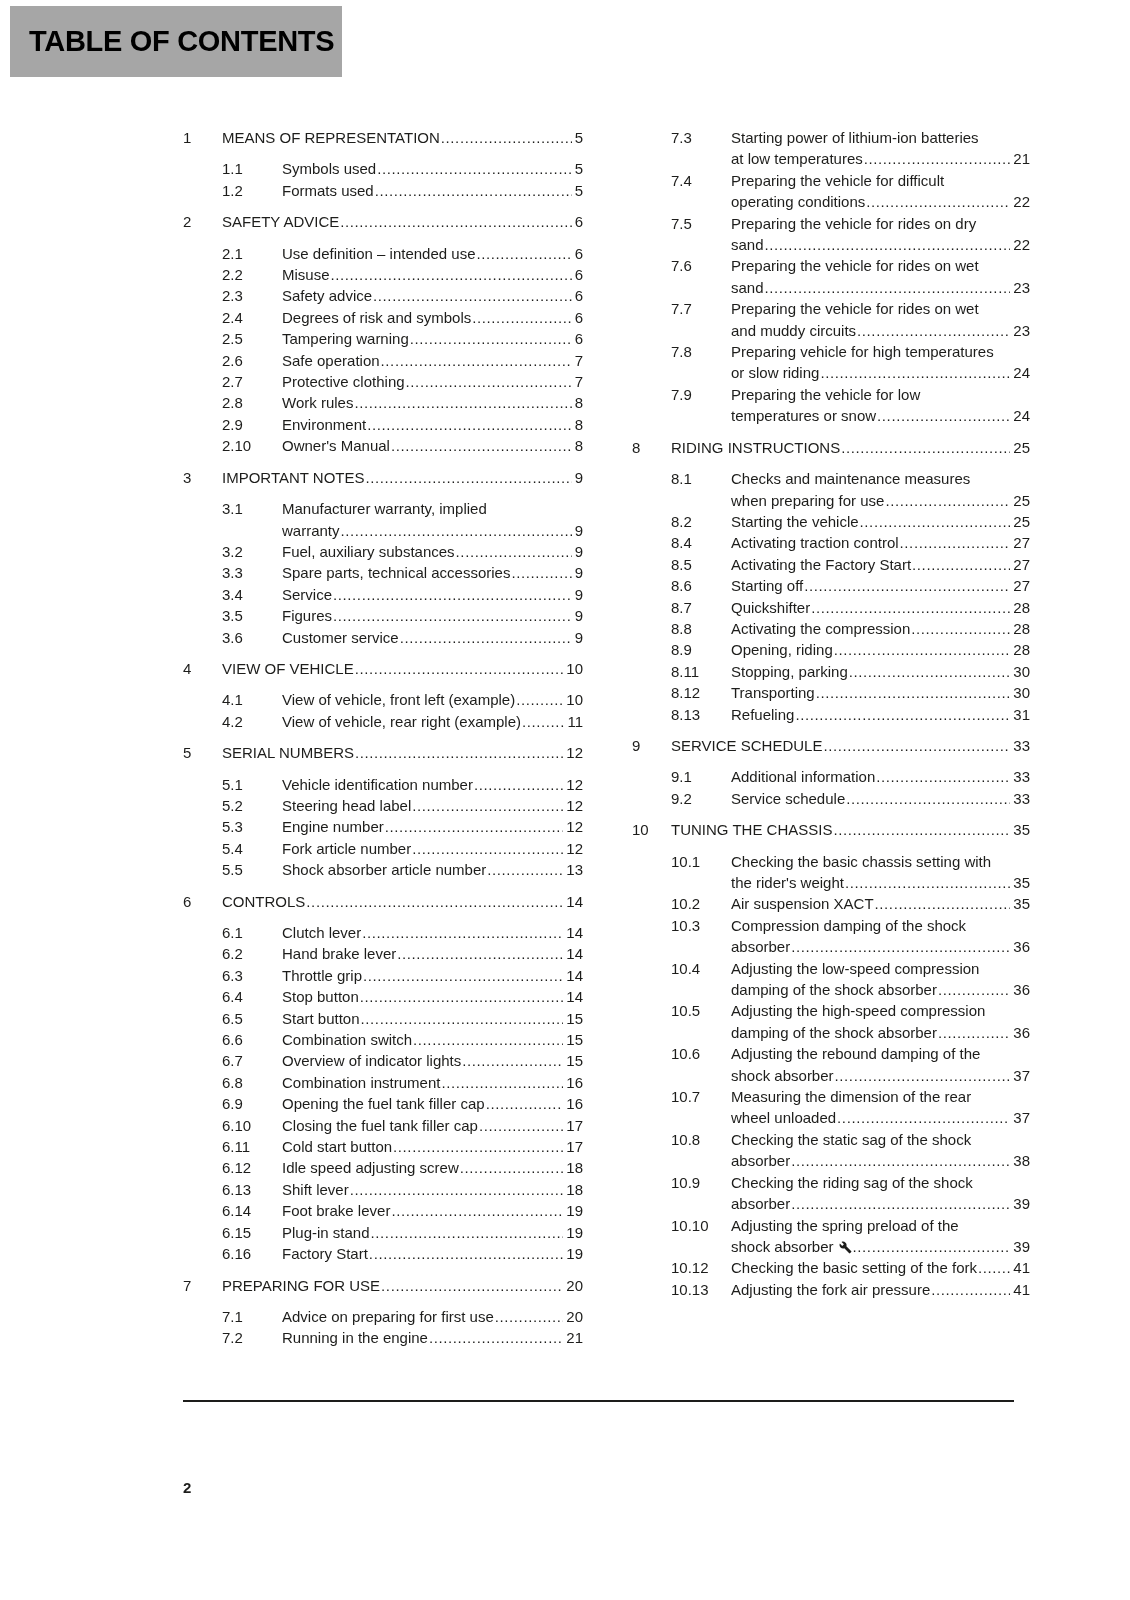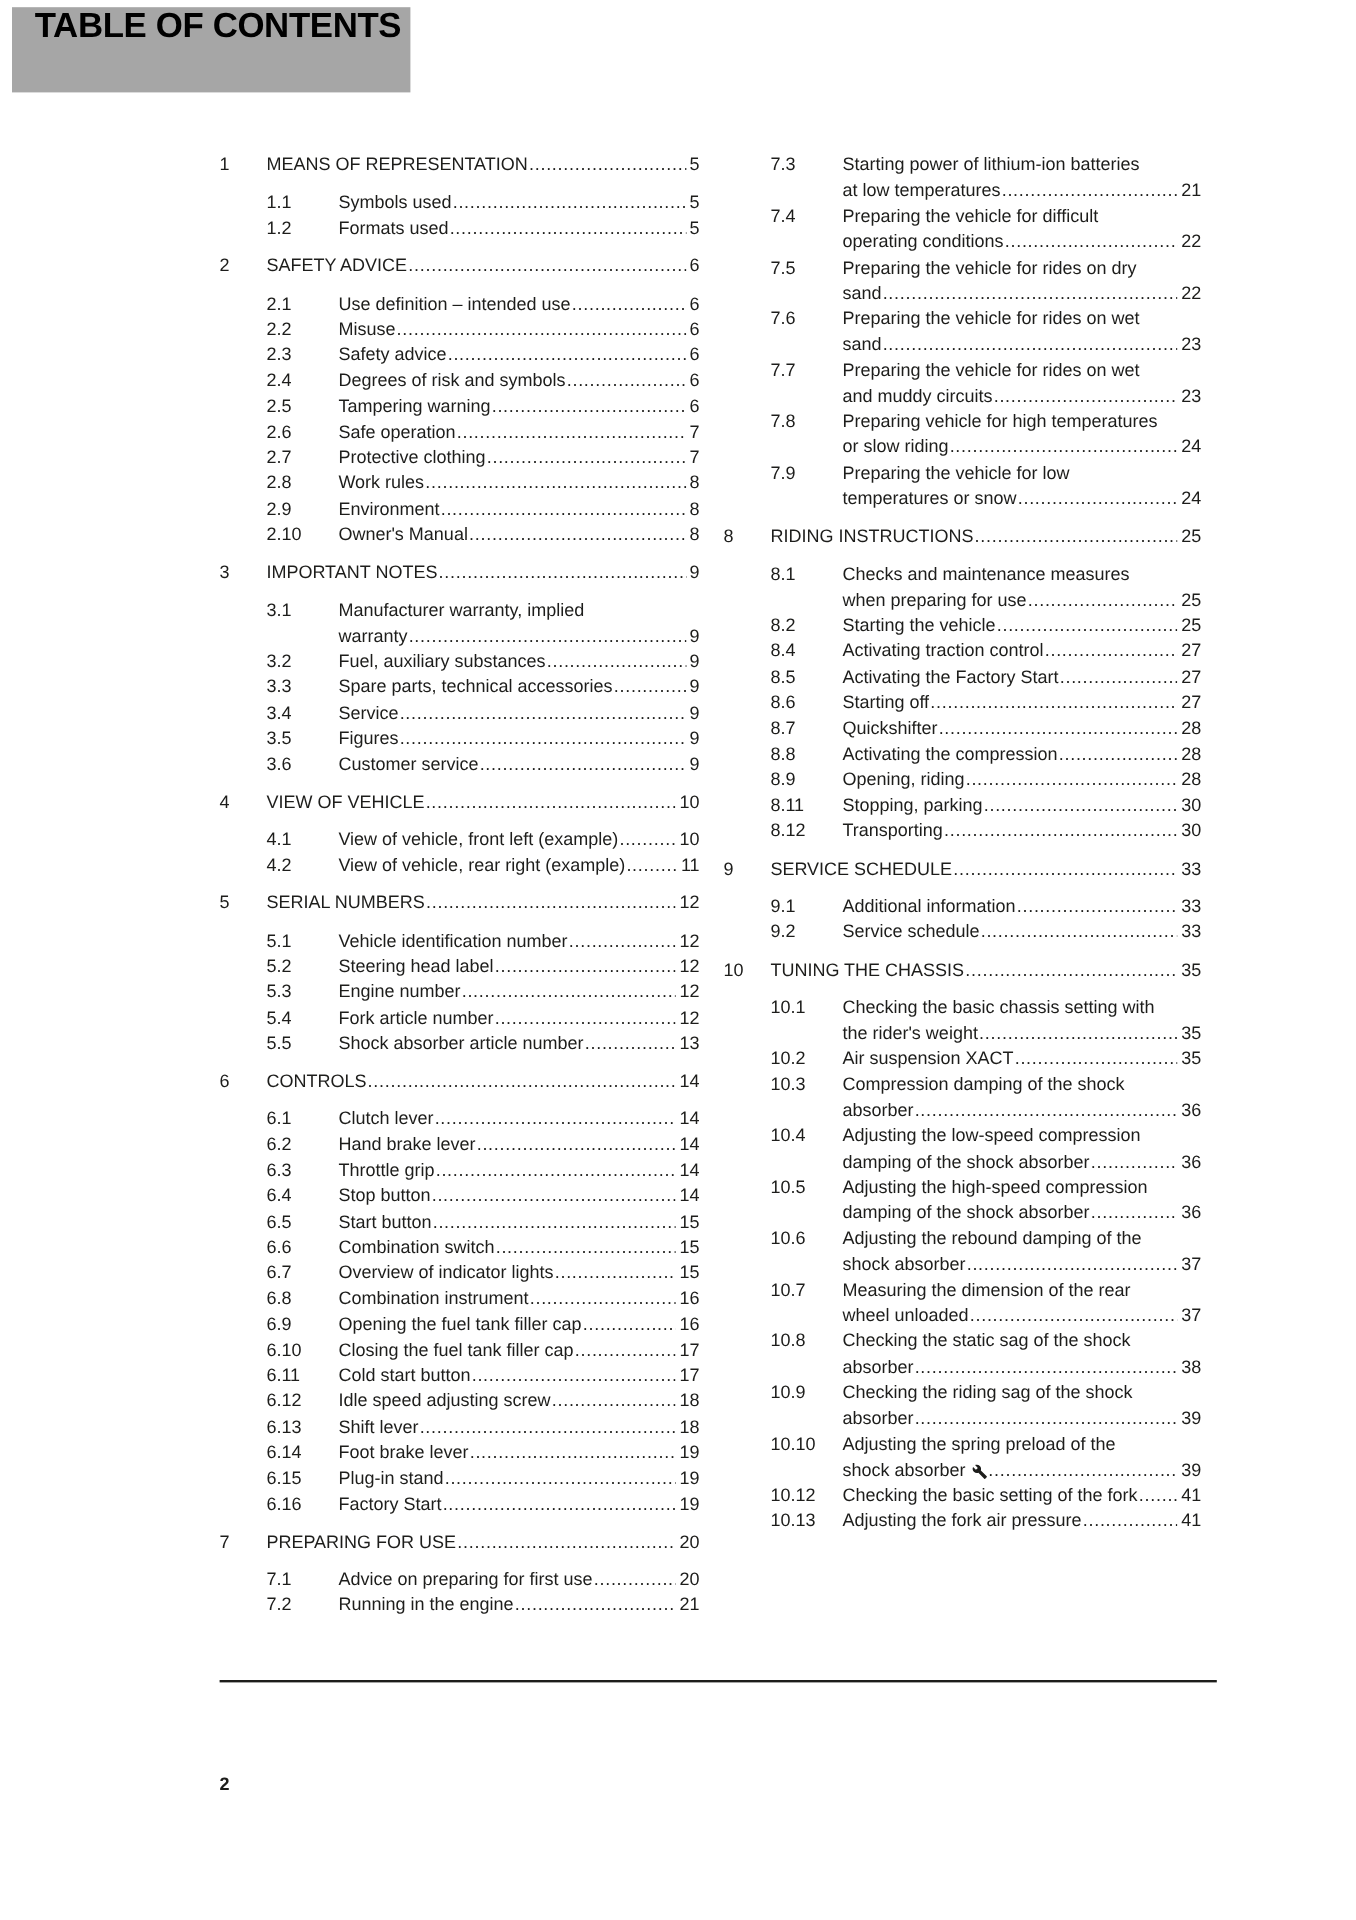--- a/index.html
+++ b/index.html
@@ -13,21 +13,21 @@
     position: relative;
     width: 1130px; height: 1600px;
     background: #ffffff;
     overflow: hidden;
   }
   .header-box {
     position: absolute;
     left: 10px; top: 6px;
     width: 332px; height: 71px;
     background: var(--header-bg, #a6a6a6);
-    display: flex; align-items: flex-start;
+    display: flex; align-items: center;
     padding-left: 19px;
   }
   .header-box h1 {
     font-size: 29px;
     font-weight: bold;
     color: #000000;
     letter-spacing: -0.3px;
     white-space: nowrap;
   }
   .content {
@@ -35,21 +35,21 @@
     left: 183px; top: 127px;
     width: 832px;
     display: flex;
     align-items: flex-start;
   }
   .col {
     width: 400px;
     font-size: 15px;
     line-height: 21.4px;
   }
-  .col + .col { margin-left: 20px; width: 398px; }
+  .col + .col { margin-left: 49px; width: 398px; }
 
   .entry { display: flex; align-items: flex-start; }
   .entry .num { flex: 0 0 39px; }
   .entry.section { padding-left: 39px; }
   .entry.section .num { flex: 0 0 60px; }
   .entry.chapter { margin: 10px 0; }
   .entry.chapter:first-child { margin-top: 0; }
 
   .body { flex: 1 1 auto; min-width: 0; }
   .tline { display: block; white-space: nowrap; }
@@ -785,20 +785,30 @@
         <div class="entry section">
           <span class="num">8.12</span>
           <span class="body">
             <span class="tline last">
               <span class="txt">Transporting</span>
               <span class="dots"></span>
               <span class="pg">30</span>
             </span>
           </span>
         </div>
+        <div class="entry section">
+          <span class="num">8.13</span>
+          <span class="body">
+            <span class="tline last">
+              <span class="txt">Refueling</span>
+              <span class="dots"></span>
+              <span class="pg">31</span>
+            </span>
+          </span>
+        </div>
         <div class="entry chapter">
           <span class="num">9</span>
           <span class="body">
             <span class="tline last">
               <span class="txt">SERVICE SCHEDULE</span>
               <span class="dots"></span>
               <span class="pg">33</span>
             </span>
           </span>
         </div>

